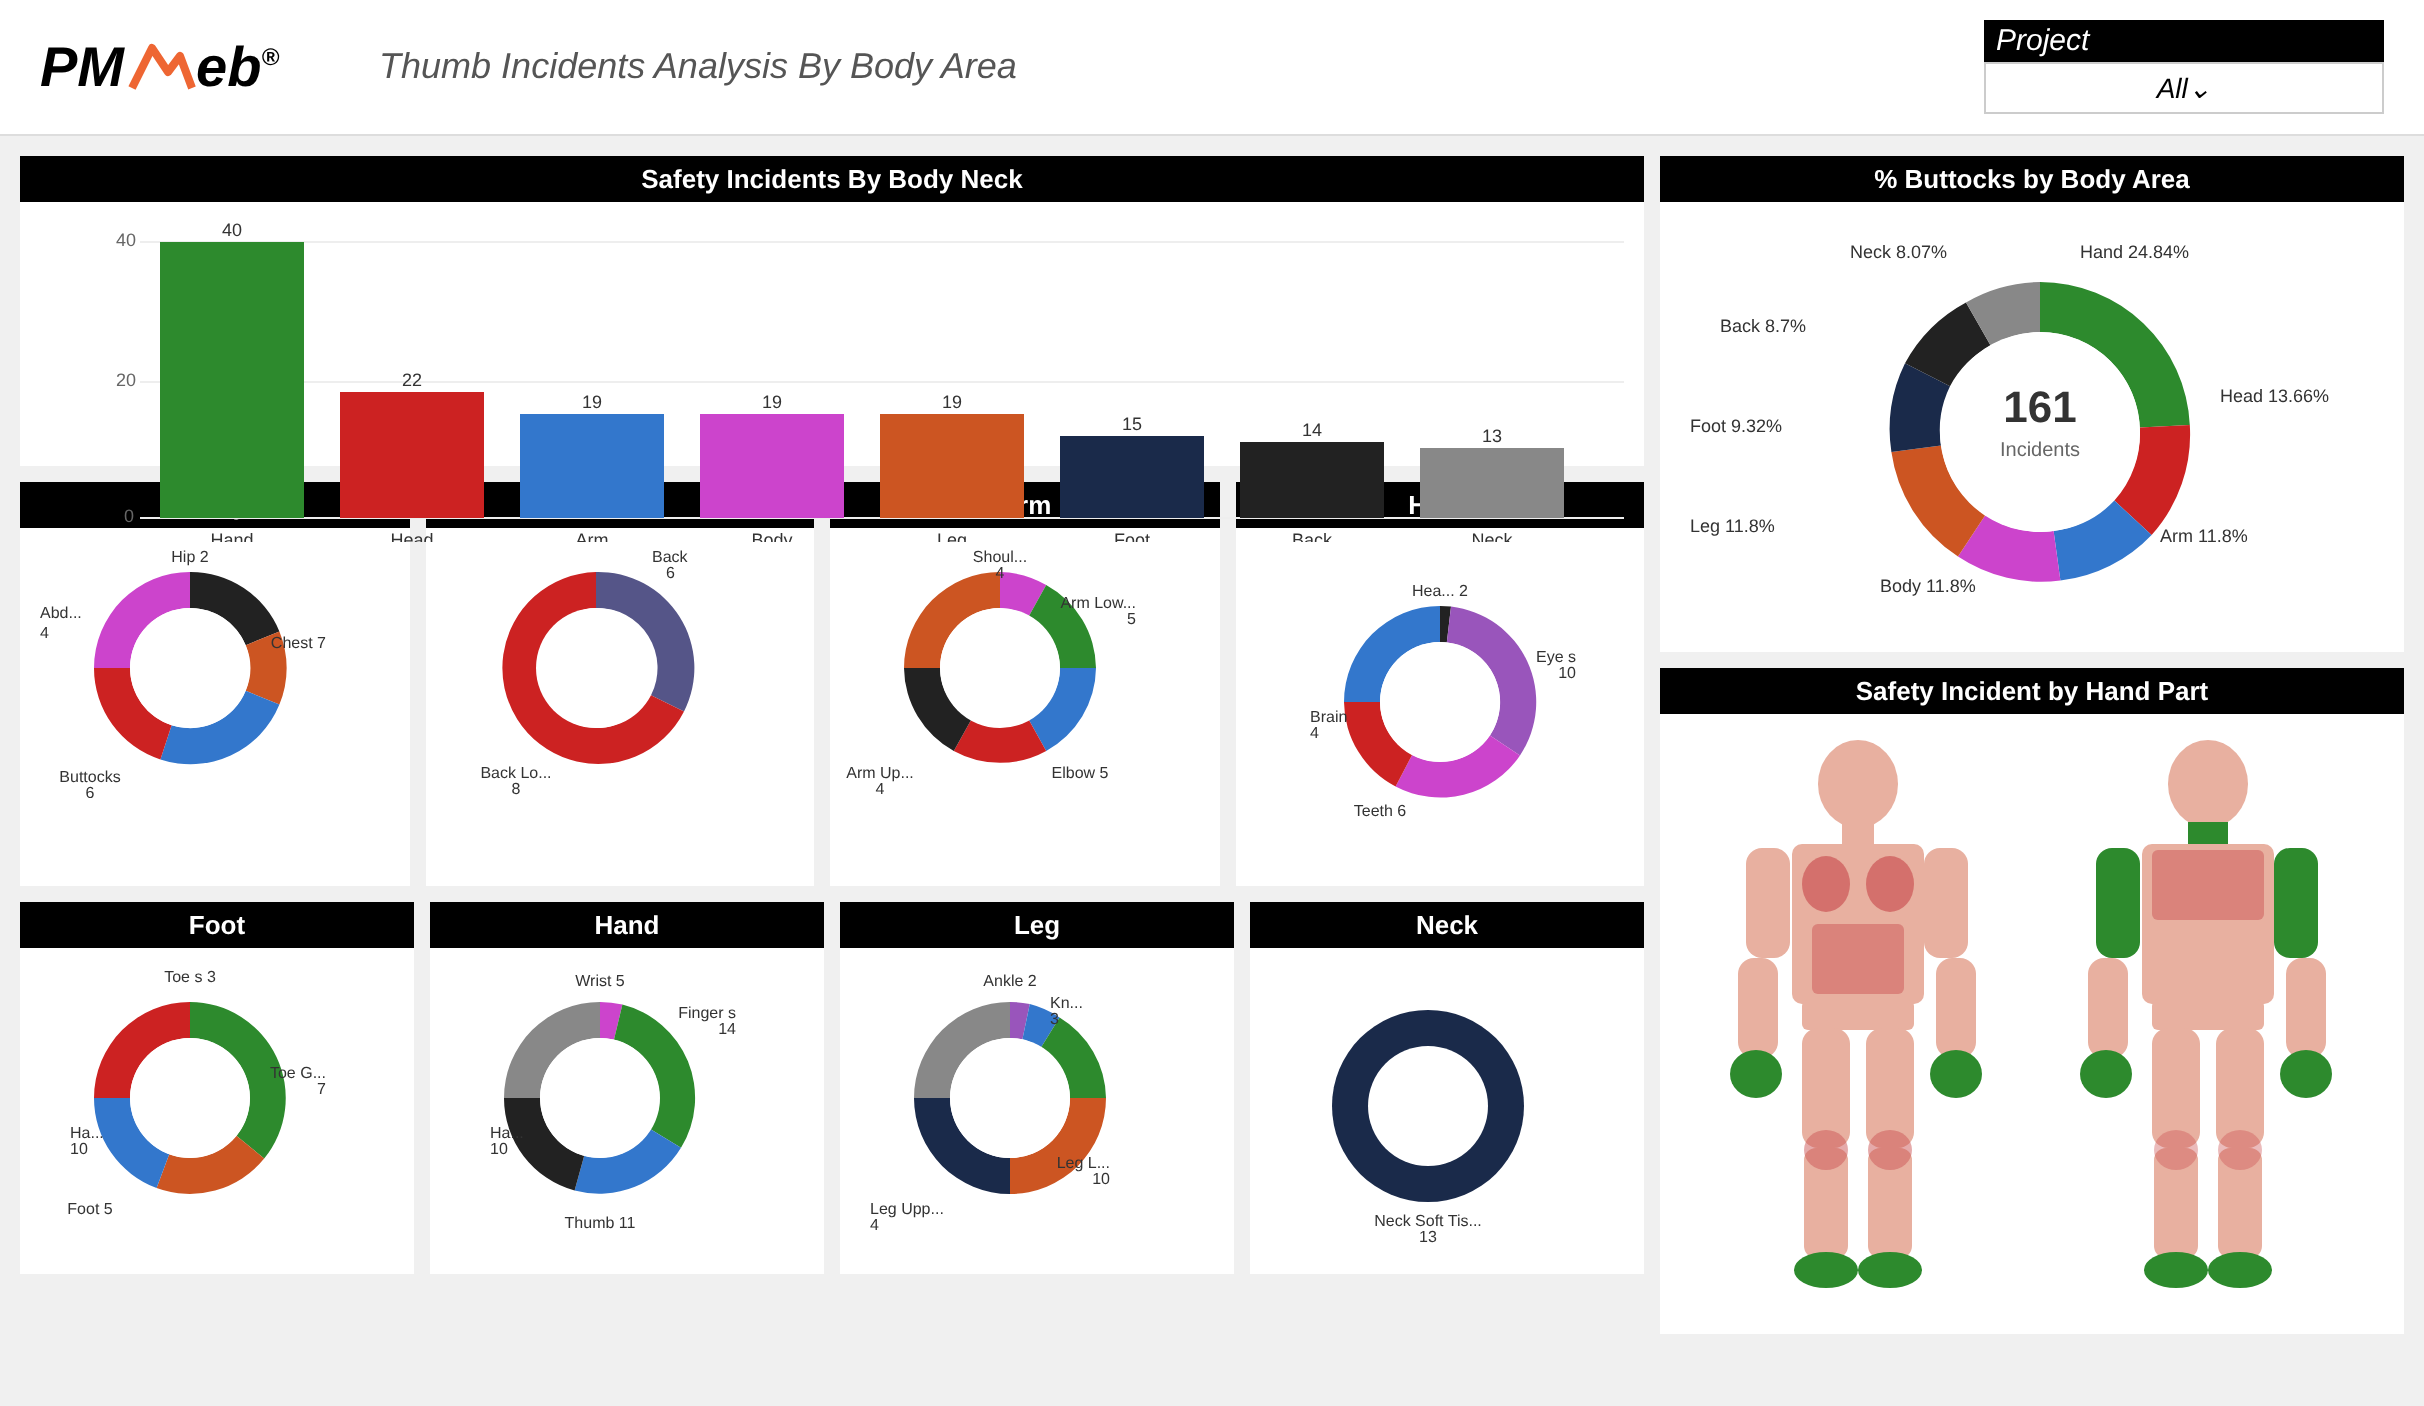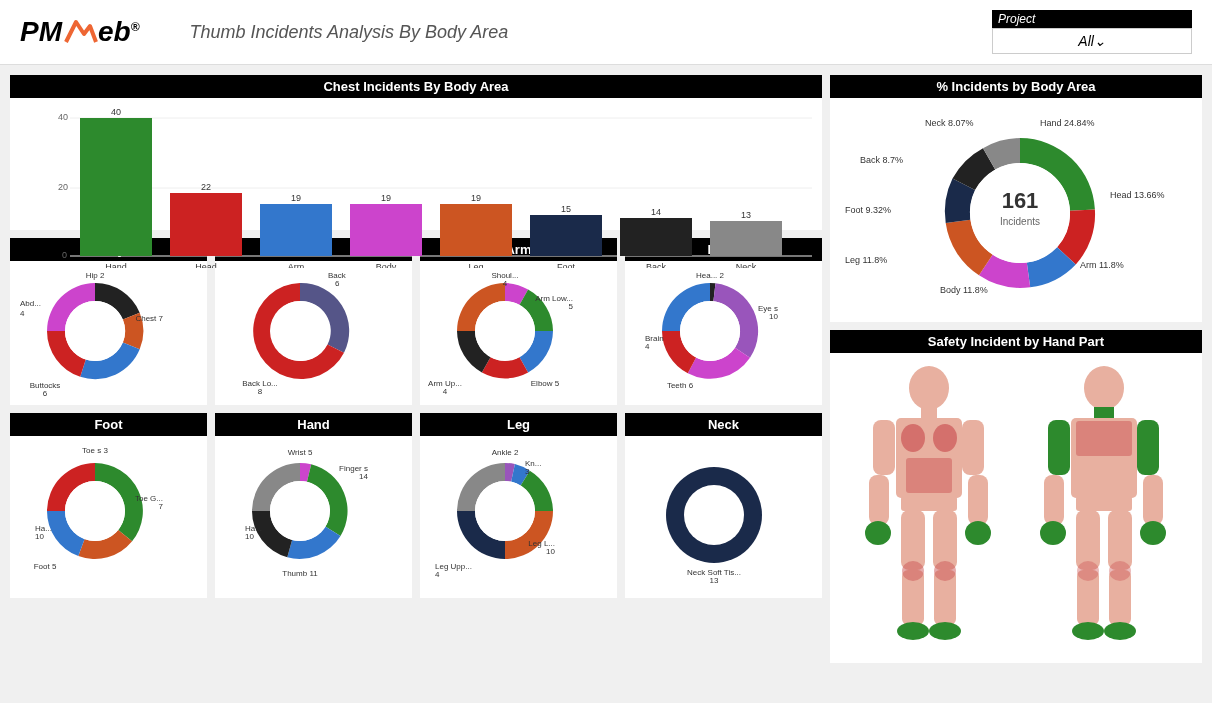--- a/index.html
+++ b/index.html
@@ -5,21 +5,21 @@
     * { box-sizing: border-box; margin: 0; padding: 0; }
     body { font-family: Arial, sans-serif; background: #f0f0f0; width: 1212px; min-height: 703px; overflow: hidden; }
     
     .header { display: flex; align-items: center; justify-content: space-between; padding: 10px 20px; background: white; border-bottom: 1px solid #ddd; font-style: italic; }
     .logo { display: flex; align-items: center; }
     .logo-pm { font-size: 28px; font-weight: bold; color: black; }
     .logo-eb { font-size: 28px; font-weight: bold; color: black; }
     .logo-reg { font-size: 12px; vertical-align: super; }
     .page-title { font-size: 18px; color: #555; margin-left: 20px; }
     .project-filter { display: flex; flex-direction: column; min-width: 200px; }
-    .project-label { background: black; color: white; padding: 2px 6px; font-size: 12px; }
+    .project-label { background: black; color: white; padding: 2px 6px; font-size: 15px; }
     .project-select { border: 1px solid #ccc; padding: 4px 8px; display: flex; justify-content: center; align-items: center; background: white; cursor: pointer; font-size: 14px; }
     
     .main-content { display: grid; grid-template-columns: 1fr 380px; gap: 0; padding: 10px; background: #f0f0f0; }
     .left-panel { display: flex; flex-direction: column; gap: 8px; }
     .right-panel { display: flex; flex-direction: column; gap: 8px; margin-left: 8px; }
     
     .section-header { background: black; color: white; text-align: center; padding: 4px; font-size: 13px; font-weight: bold; }
     
     .bar-chart-container { background: white; }
     .bar-chart { padding: 10px 10px 30px 30px; height: 132px; position: relative; }
@@ -56,21 +56,21 @@
         <span>⌄</span>
       </div>
     </div>
   </div>
 
   <div class="main-content">
 
     <div class="left-panel">
 
       <div class="bar-chart-container">
-        <div class="section-header">Chest Incidents By Body Area</div>
+        <div class="section-header">Safety Incidents By Body Neck</div>
         <div class="bar-chart">
           <svg width="100%" height="160">
 
             <text x="18" y="12" font-size="9" fill="#666">40</text>
             <text x="18" y="82" font-size="9" fill="#666">20</text>
             <text x="22" y="150" font-size="9" fill="#666">0</text>
 
             <line x1="30" y1="10" x2="780" y2="10" stroke="#eee" stroke-width="1"></line>
             <line x1="30" y1="80" x2="780" y2="80" stroke="#eee" stroke-width="1"></line>
             <line x1="30" y1="148" x2="780" y2="148" stroke="#eee" stroke-width="1"></line>
@@ -173,21 +173,21 @@
               <text x="148" y="43" text-anchor="end" font-size="8" fill="#333">5</text>
               <text x="20" y="120" text-anchor="middle" font-size="8" fill="#333">Arm Up...</text>
               <text x="20" y="128" text-anchor="middle" font-size="8" fill="#333">4</text>
               <text x="120" y="120" text-anchor="middle" font-size="8" fill="#333">Elbow 5</text>
             </svg>
           </div>
         </div>
 
         <div class="donut-section">
           <div class="section-header">Head</div>
-          <div style="padding:5px;">
+          <div style="padding:22px;">
             <svg width="160" height="130" viewBox="0 0 160 130">
               <g transform="translate(80,65)">
 
                 <path d="M0,-48 A48,48 0 0,1 5.5,-47.7 L3.4,-29.8 A30,30 0 0,0 0,-30 Z" fill="#222222"></path>
                 <path d="M5.5,-47.7 A48,48 0 0,1 40,26.7 L25,16.7 A30,30 0 0,0 3.4,-29.8 Z" fill="#9955bb"></path>
                 <path d="M40,26.7 A48,48 0 0,1 -22.2,42.2 L-13.9,26.4 A30,30 0 0,0 25,16.7 Z" fill="#cc44cc"></path>
                 <path d="M-22.2,42.2 A48,48 0 0,1 -48,0 L-30,0 A30,30 0 0,0 -13.9,26.4 Z" fill="#cc2222"></path>
                 <path d="M-48,0 A48,48 0 0,1 0,-48 L0,-30 A30,30 0 0,0 -30,0 Z" fill="#3377cc"></path>
                 <circle cx="0" cy="0" r="30" fill="white"></circle>
               </g>
@@ -286,21 +286,21 @@
               <text x="80" y="138" text-anchor="middle" font-size="8" fill="#333">13</text>
             </svg>
           </div>
         </div>
       </div>
     </div>
 
     <div class="right-panel">
 
       <div class="big-donut-container">
-        <div class="section-header">% Incidents by Body Area</div>
+        <div class="section-header">% Buttocks by Body Area</div>
         <div style="padding:10px; position:relative;">
           <svg width="360" height="200" viewBox="0 0 360 200">
 
             <g transform="translate(180,105)">
 
               <path d="M0,-75 A75,75 0 0,1 74.9,-3.5 L49.9,-2.3 A50,50 0 0,0 0,-50 Z" fill="#2d8a2d"></path>
 
               <path d="M74.9,-3.5 A75,75 0 0,1 55.8,51.5 L37.2,34.3 A50,50 0 0,0 49.9,-2.3 Z" fill="#cc2222"></path>
 
               <path d="M55.8,51.5 A75,75 0 0,1 10.2,74.3 L6.8,49.5 A50,50 0 0,0 37.2,34.3 Z" fill="#3377cc"></path>

